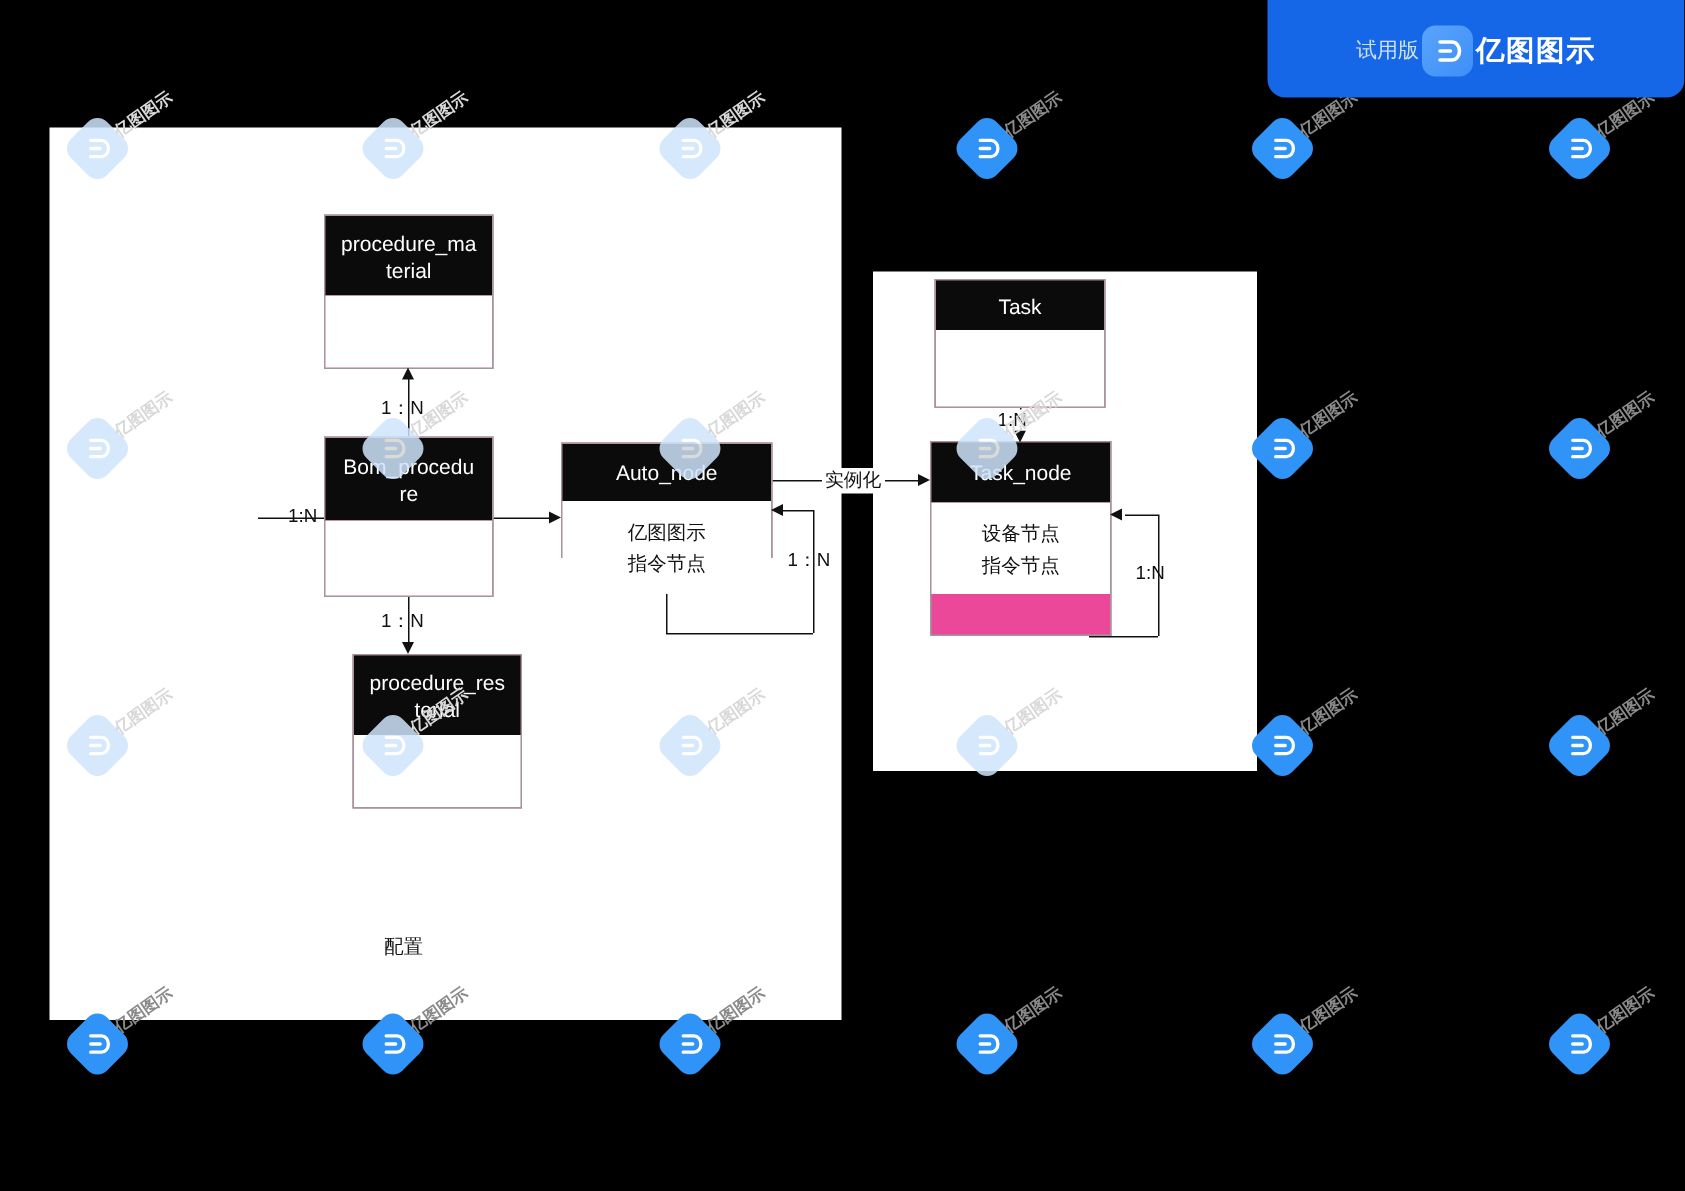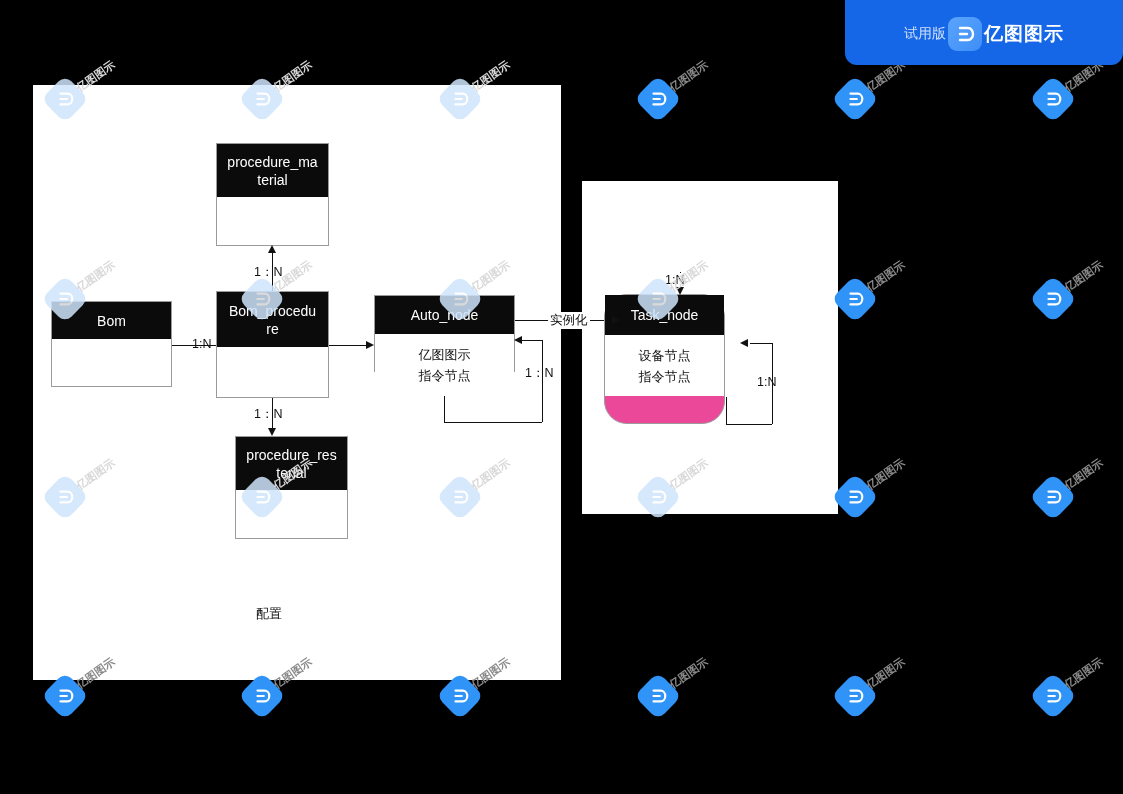--- a/index.html
+++ b/index.html
@@ -84,21 +84,21 @@
   #box-auto-node .body { height: 61px; }
 
   #box-procedure-resource { left: 215px; top: 436px; width: 113px; height: 103px; margin-left: 20px; }
   #box-procedure-resource .head { height: 53px; }
   #box-procedure-resource .body { height: 48px; }
 
   #box-task { left: 623px; top: 186px; width: 114px; height: 86px; }
   #box-task .head { height: 33px; }
   #box-task .body { height: 51px; }
 
-  #box-task-node { left: 604px; top: 294px; width: 121px; height: 130px; border-radius: 23px; }
+  #box-task-node { left: 620px; top: 294px; width: 121px; height: 130px; }
   #box-task-node .head { height: 40px; }
   #box-task-node .body { height: 61px; }
 
   
   .conn {
     position: absolute;
     background: #111111;
     z-index: 4;
   }
   .conn.h { height: 1px; }
@@ -250,26 +250,20 @@
   <div class="entity" id="box-procedure-material">
     <div class="head">
       <span>
         <span>procedure_ma</span><br>
         <span>terial</span>
       </span>
     </div>
     <div class="body"></div>
   </div>
 
-  <div class="entity" id="box-bom">
-    <div class="head">
-      <span>Bom</span>
-    </div>
-    <div class="body"></div>
-  </div>
 
   <div class="entity" id="box-bom-procedure">
     <div class="head">
       <span>
         <span>Bom_procedu</span><br>
         <span>re</span>
       </span>
     </div>
     <div class="body"></div>
   </div>
@@ -287,32 +281,38 @@
   <div class="entity" id="box-procedure-resource">
     <div class="head">
       <span>
         <span>procedure_res</span><br>
         <span>terial</span>
       </span>
     </div>
     <div class="body"></div>
   </div>
 
+  <div class="entity" id="box-task">
+    <div class="head">
+      <span>Task</span>
+    </div>
+    <div class="body"></div>
+  </div>
 
   <div class="entity" id="box-task-node">
     <div class="head">
       <span>Task_node</span>
     </div>
     <div class="body">
       <div class="line">设备节点</div>
       <div class="line">指令节点</div>
     </div>
   </div>
 
-  <div class="free-label" style="left:256px; top:605px;">配置</div>
+  <div class="free-label" style="left:256px; top:622px;">配置</div>
 
 </div>
 
 <div id="trial-badge">
   <div class="inner">
     <span class="trial-text">试用版</span>
     <span class="logo-mark">
       <svg width="22" height="22" viewBox="0 0 22 22">
         <path d="M6 5 h8 a5 6 0 0 1 0 12 h-8 M6 11 h7" stroke="#ffffff" stroke-width="2.4" fill="none" stroke-linecap="round" stroke-linejoin="round"></path>
       </svg>

